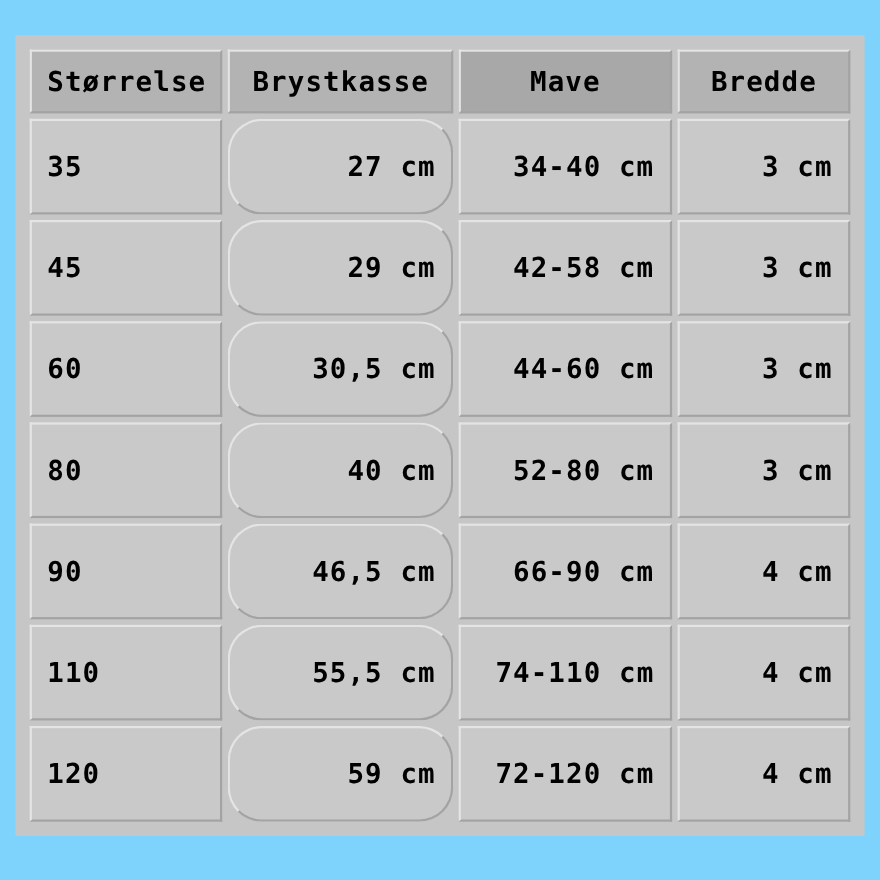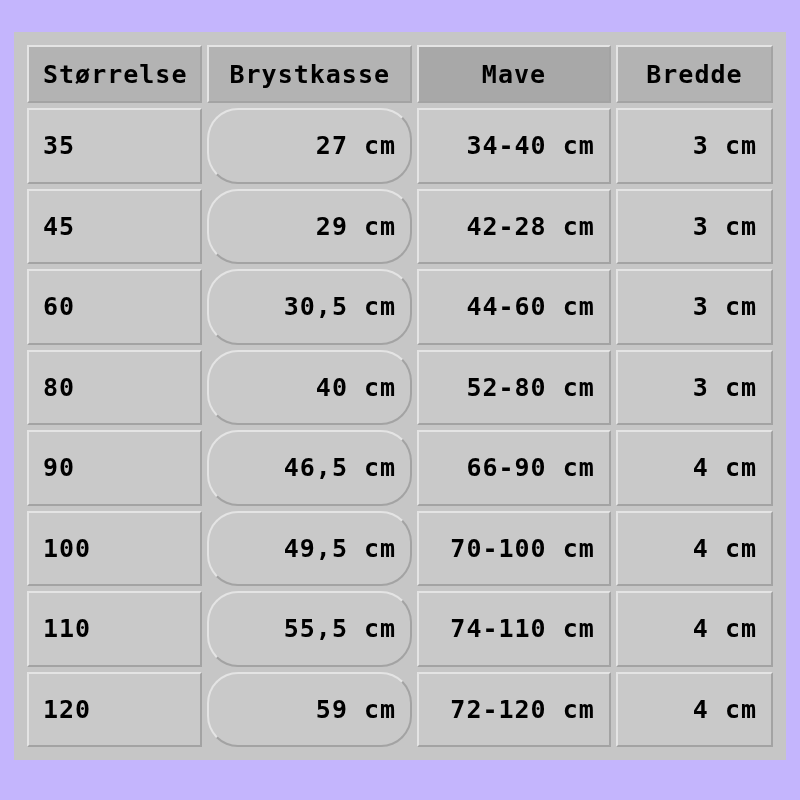--- a/index.html
+++ b/index.html
@@ -10,21 +10,21 @@
     width: 800px;
     height: 800px;
     background: #ffffff;
     font-family: "DejaVu Sans Mono", monospace;
     overflow: hidden;
   }
   .page {
     position: relative;
     width: 800px;
     height: 800px;
-    background: #c4b5fd;
+    background: #7dd3fc;
     box-sizing: border-box;
   }
   .frame {
     position: absolute;
     left: 14px;
     top: 32px;
     width: 772px;
     height: 728px;
     background: #c6c6c6;
     box-sizing: border-box;
@@ -105,21 +105,21 @@
       <tbody>
         <tr>
           <td class="col-size">35</td>
           <td class="col-chest">27 cm</td>
           <td class="col-belly">34-40 cm</td>
           <td class="col-width">3 cm</td>
         </tr>
         <tr>
           <td class="col-size">45</td>
           <td class="col-chest">29 cm</td>
-          <td class="col-belly">42-28 cm</td>
+          <td class="col-belly">42-58 cm</td>
           <td class="col-width">3 cm</td>
         </tr>
         <tr>
           <td class="col-size">60</td>
           <td class="col-chest">30,5 cm</td>
           <td class="col-belly">44-60 cm</td>
           <td class="col-width">3 cm</td>
         </tr>
         <tr>
           <td class="col-size">80</td>
@@ -127,26 +127,20 @@
           <td class="col-belly">52-80 cm</td>
           <td class="col-width">3 cm</td>
         </tr>
         <tr>
           <td class="col-size">90</td>
           <td class="col-chest">46,5 cm</td>
           <td class="col-belly">66-90 cm</td>
           <td class="col-width">4 cm</td>
         </tr>
         <tr>
-          <td class="col-size">100</td>
-          <td class="col-chest">49,5 cm</td>
-          <td class="col-belly">70-100 cm</td>
-          <td class="col-width">4 cm</td>
-        </tr>
-        <tr>
           <td class="col-size">110</td>
           <td class="col-chest">55,5 cm</td>
           <td class="col-belly">74-110 cm</td>
           <td class="col-width">4 cm</td>
         </tr>
         <tr>
           <td class="col-size">120</td>
           <td class="col-chest">59 cm</td>
           <td class="col-belly">72-120 cm</td>
           <td class="col-width">4 cm</td>

